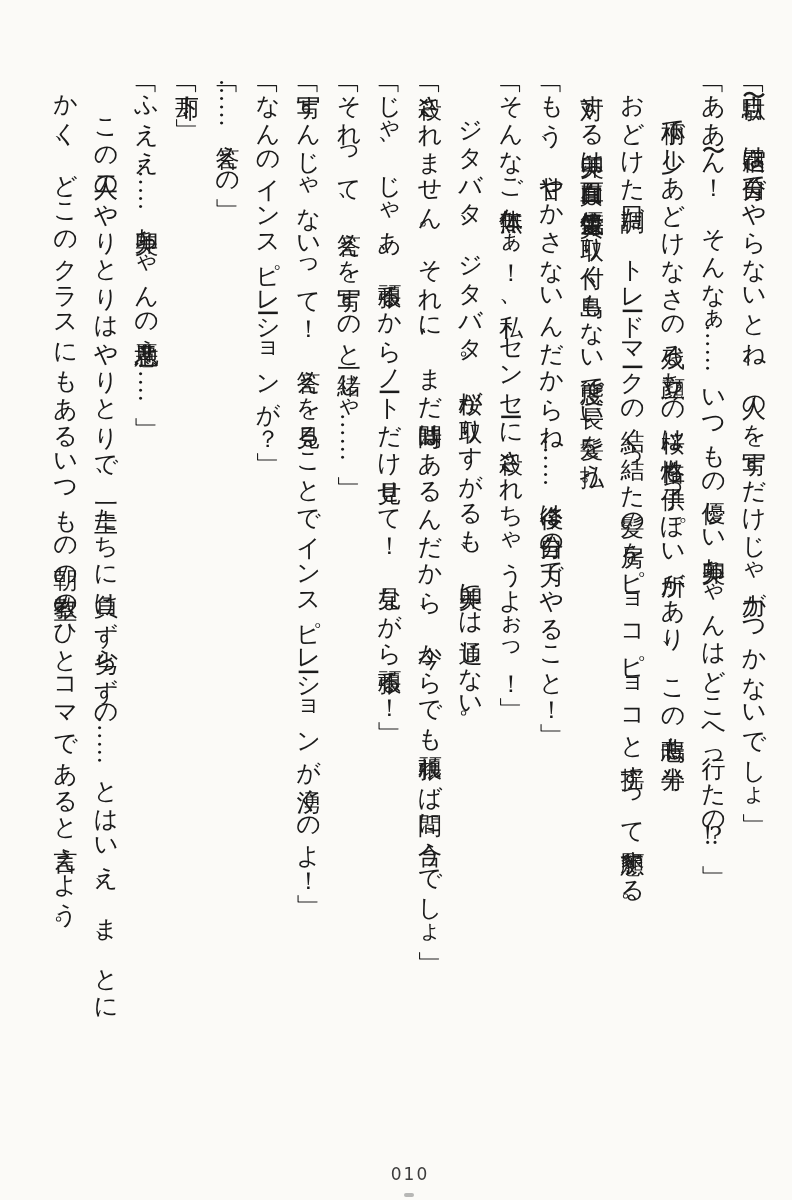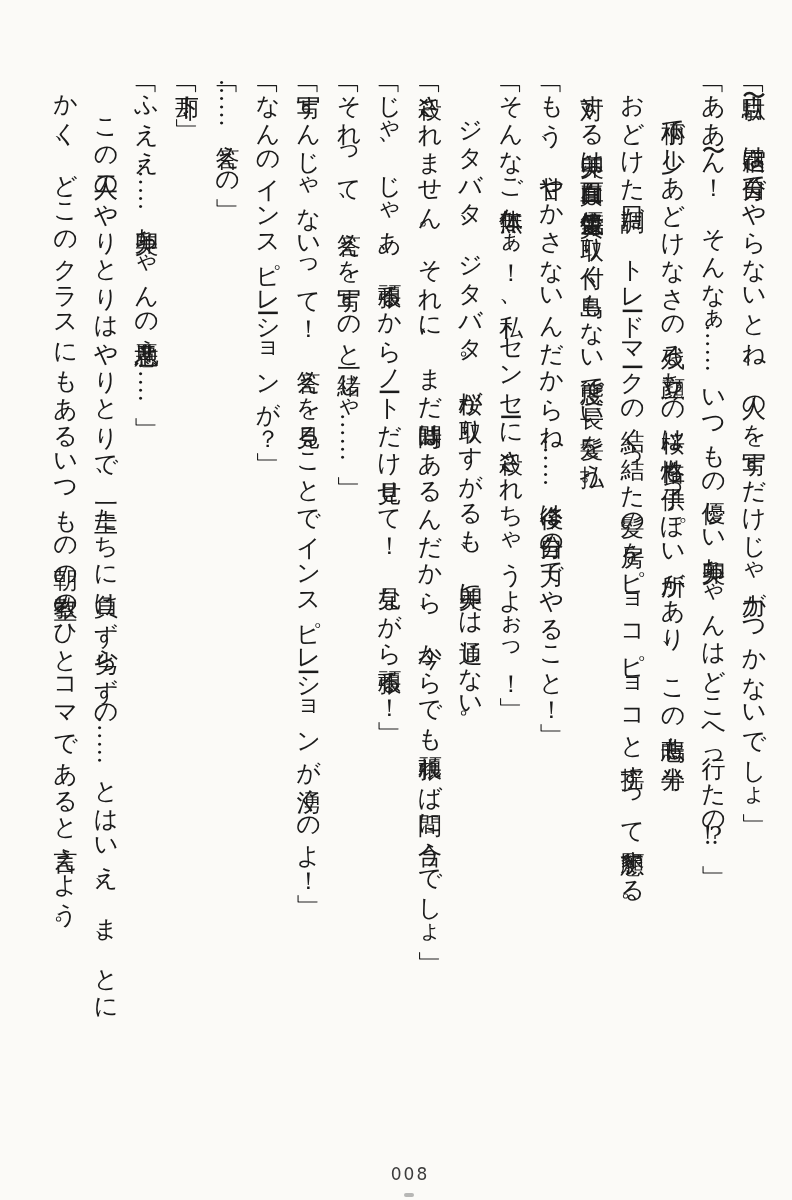--- a/index.html
+++ b/index.html
@@ -80,18 +80,18 @@
     <div class="text-column">「写すんじゃないって！　答えを見ることでインスピレーションが湧くのよ！」</div>
     <div class="text-column">「なんのインスピレーションが？」</div>
     <div class="text-column">「……答えの」</div>
     <div class="text-column">「却下！」</div>
     <div class="text-column">「ふええ……美卯ちゃんの意地悪ぅ……」</div>
     <div class="text-column">　この二人のやりとりはやりとりで、圭一たちに負けず劣らずの……とはいえ、ま、とに</div>
     <div class="text-column">かく、どこのクラスにもあるいつもの朝の教室のひとコマであると言えよう。</div>
   </div>
 
   <div class="page-footer">
-    <span class="num">008</span>
+    <span class="num">010</span>
   </div>
 
   <div class="cropped-glyph-mark"></div>
 
 </div>
 
 </body></html>

